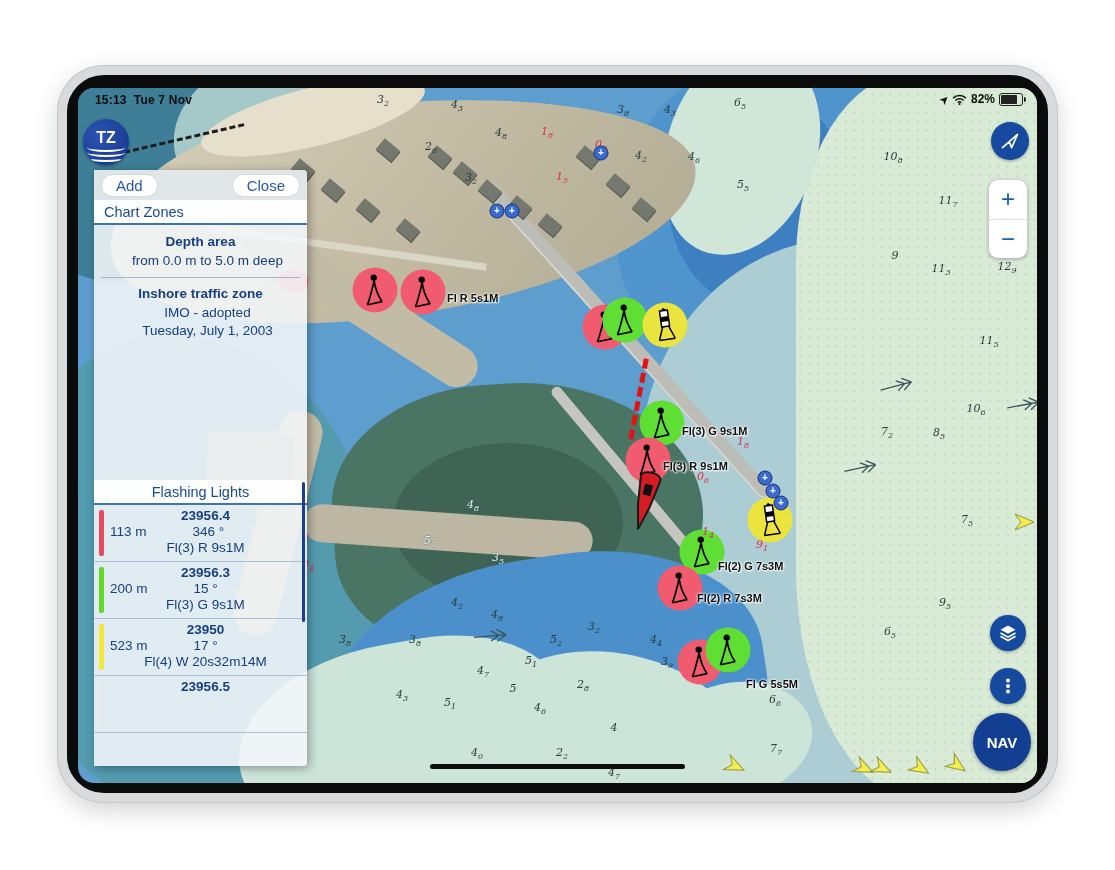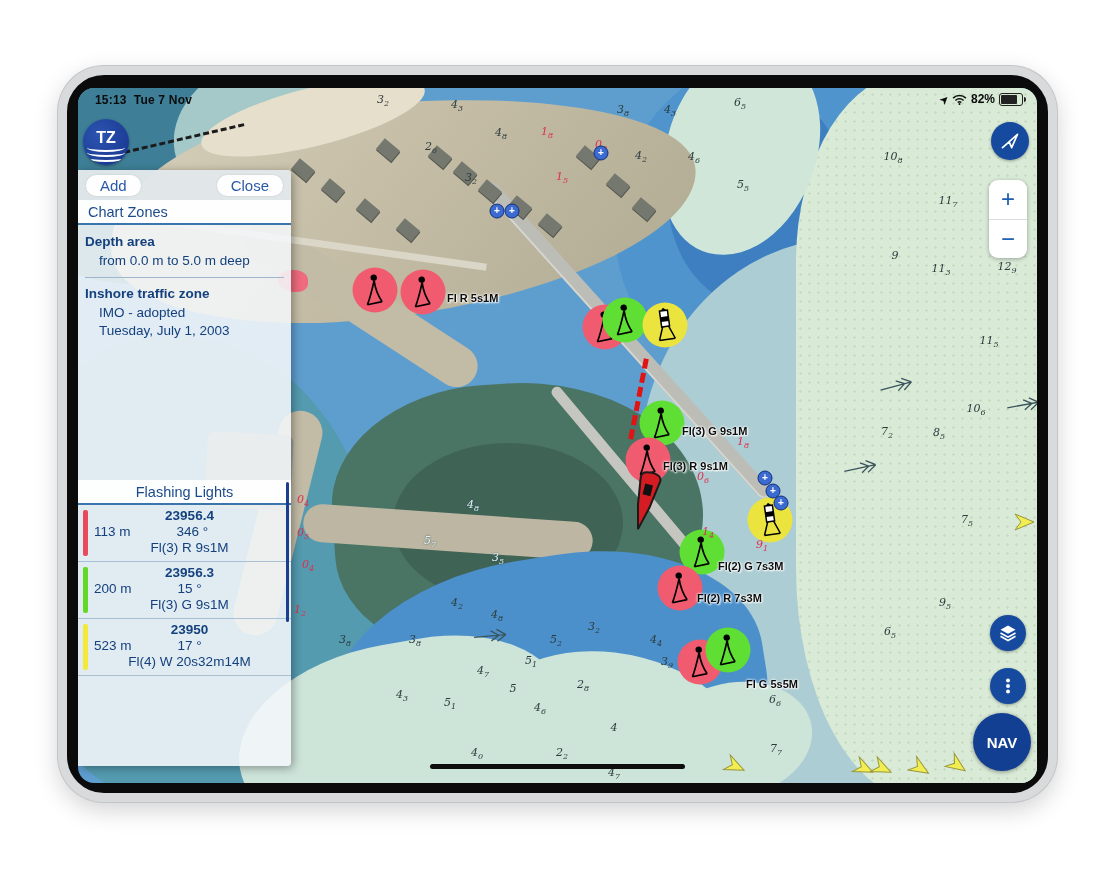--- a/index.html
+++ b/index.html
@@ -59,25 +59,25 @@
   .batt i{position:absolute;left:1px;top:1px;bottom:1px;width:16px;background:#222;border-radius:1px;}
   .batt:after{content:"";position:absolute;right:-4px;top:3px;width:2px;height:5px;background:#222;border-radius:0 2px 2px 0;}
 
   
   .tzlogo{position:absolute;left:5px;top:31px;width:46px;height:46px;border-radius:50%;background:radial-gradient(circle at 35% 35%,#2b55b0,#15328c);z-index:30;display:flex;align-items:center;justify-content:center;overflow:hidden;box-shadow:0 1px 3px rgba(0,0,0,.4);}
   .tzlogo span{color:#fff;font-weight:bold;font-size:16px;margin-top:-8px;}
   .tzwave{position:absolute;left:4px;width:38px;height:7px;border-bottom:2px solid #fff;border-radius:50%;}
   .tzw1{top:24px;} .tzw2{top:29px;} .tzw3{top:34px;}
 
   
-  .panel{position:absolute;left:0;top:82px;width:213px;height:596px;z-index:50;background:rgba(244,247,249,0.88);box-shadow:2px 2px 10px rgba(0,0,0,.35);border-radius:0 4px 4px 0;overflow:hidden;font-size:13px;color:#14407e;}
+  .panel{position:absolute;left:16px;top:82px;width:213px;height:596px;z-index:50;background:rgba(244,247,249,0.88);box-shadow:2px 2px 10px rgba(0,0,0,.35);border-radius:0 4px 4px 0;overflow:hidden;font-size:13px;color:#14407e;}
   .p-header{height:30px;background:rgba(222,228,232,0.85);display:flex;align-items:center;justify-content:space-between;padding:0 8px;}
   .pill{background:rgba(255,255,255,0.95);border-radius:13px;padding:2px 14px;font-size:15px;color:#2a5aa6;box-shadow:0 0 2px rgba(0,0,0,.15);cursor:pointer;}
   .p-sec-title{background:rgba(255,255,255,0.92);font-size:14.5px;color:#1b4a8c;padding:4px 10px 3px;border-bottom:2px solid #3a76ad;}
-  .p-body{padding:6px 7px 4px;}
+  .p-body{padding:6px 7px 4px;text-align:center;}
   .p-head{font-weight:bold;font-size:13.5px;margin:3px 0 4px;}
   .p-line{margin:3px 0 3px 14px;font-size:13.5px;}
   .p-div{border-top:1px solid #9fb6cc;margin:9px 0 8px;}
   .fl-wrap{position:absolute;left:0;top:310px;width:100%;text-align:center;}
   .fl-list{position:relative;}
   .fl-item{position:relative;height:57px;border-bottom:1px solid #a9c0d4;padding:3px 6px 0 16px;box-sizing:border-box;cursor:pointer;}
   .fl-bar{position:absolute;left:5px;top:5px;bottom:5px;width:5px;border-radius:2px;}
   .fl-id{font-weight:bold;font-size:13.5px;}
   .fl-row{display:flex;font-size:13.5px;margin-top:1px;}
   .fl-row .d2{margin-left:46px;}
@@ -387,20 +387,24 @@
               </div>
               <div class="fl-item">
                 <div class="fl-bar" style="background: rgb(244, 232, 56);"></div>
                 <div class="fl-id">23950</div>
                 <div class="fl-row">
                   <span>523 m</span>
                   <span class="d2">17 °</span>
                 </div>
                 <div class="fl-char">Fl(4) W 20s32m14M</div>
               </div>
+              <div class="fl-item">
+                <div class="fl-bar" style="background: rgb(230, 233, 236);"></div>
+                <div class="fl-id">23956.5</div>
+              </div>
             </div>
           <div class="fl-scroll"></div>
         </div>
       </div>
 
       <div class="ctrl circle-btn" style="left:913px;top:34px;">
         <svg width="20" height="20" viewBox="0 0 24 24">
             <path d="M3 20 L21 4 L14 20 L11 13 Z" fill="none" stroke="#fff" stroke-width="2" stroke-linejoin="round"></path>
           </svg>
       </div>

